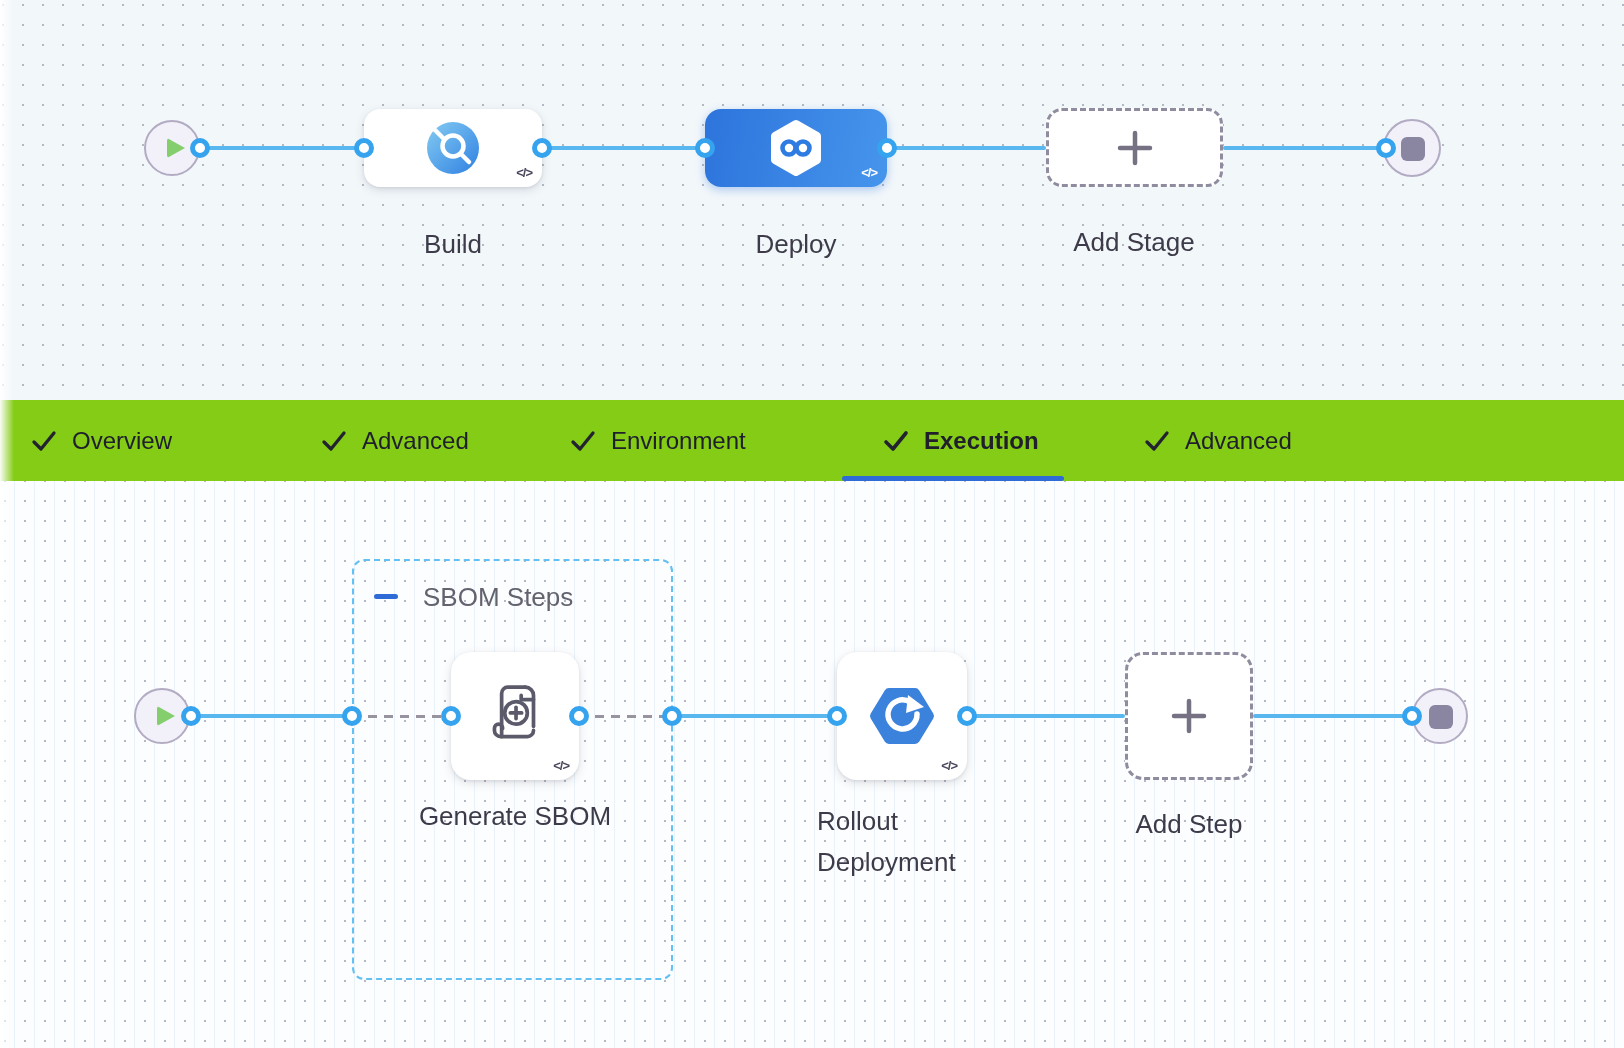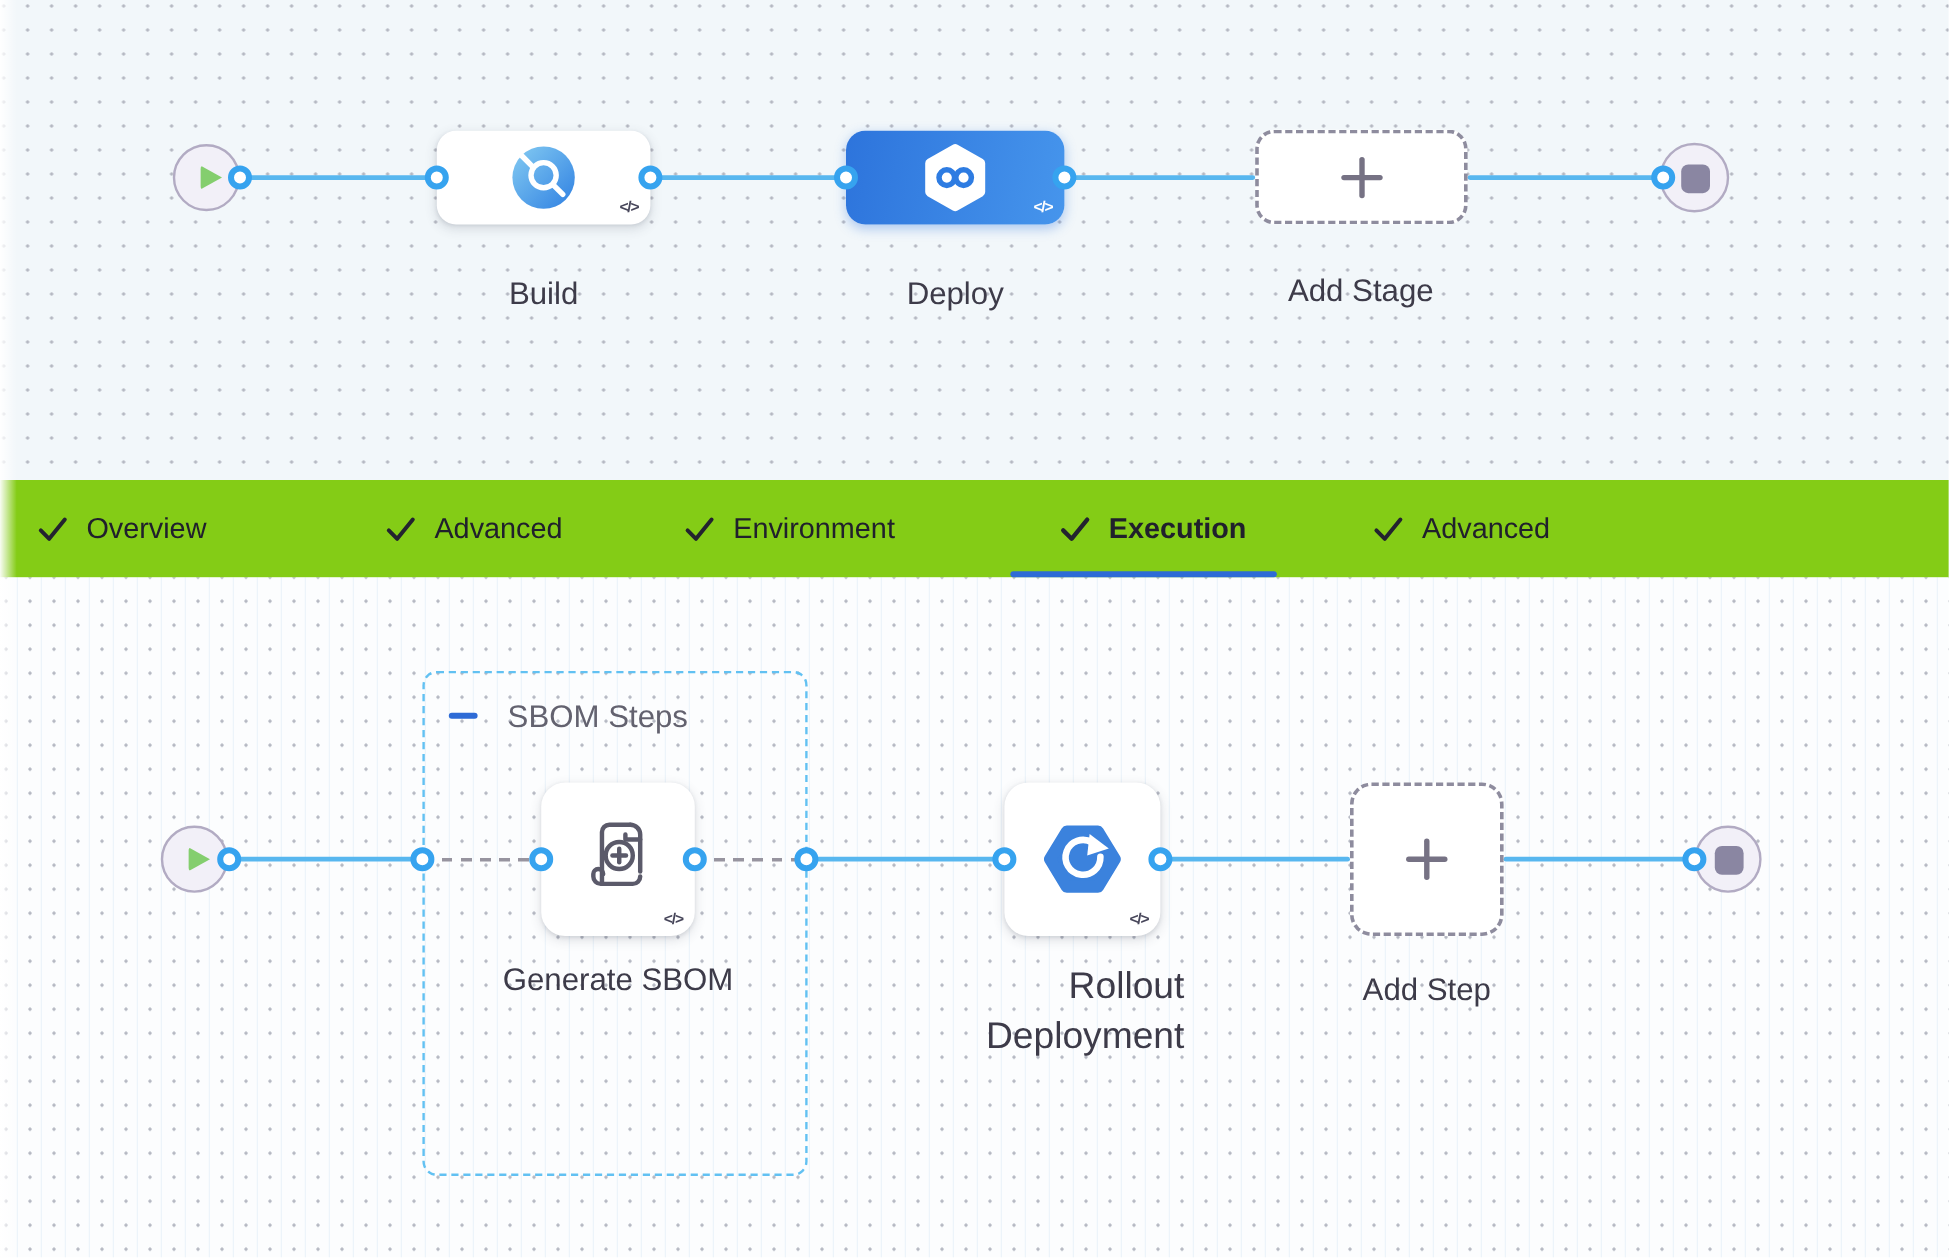--- a/index.html
+++ b/index.html
@@ -89,21 +89,21 @@
   .bd2{left:579px;top:234px;width:93px;}
   .port-k{left:662px;top:225px;} .be2{left:672px;top:233px;width:165px;}
   .node-rollout{left:837px;top:171px;width:130px;height:128px;border-radius:20px;}
   .port-l{left:827px;top:225px;} .port-m{left:957px;top:225px;}
   .be3{left:967px;top:233px;width:158px;}
   .node-addstep{left:1125px;top:171px;width:128px;height:128px;border-radius:18px;}
   .be4{left:1253px;top:233px;width:159px;}
   .port-n{left:1402px;top:225px;}
   .end-bot{left:1412px;top:207px;}
   .lbl-sbom{left:515px;top:320px;}
-  .lbl-rollout{position:absolute;left:817px;top:320px;width:170px;text-align:right;font-size:31px;
+  .lbl-rollout{position:absolute;left:817px;top:320px;width:170px;text-align:left;font-size:26px;
     color:#3d3b49;line-height:41px;z-index:2;}
   .lbl-addstep{left:1189px;top:318px;margin-top:10px;}
 </style>
 </head>
 <body>
 
 <div class="page">
 
   <div class="canvas-top">
     <div class="terminal start-top">

